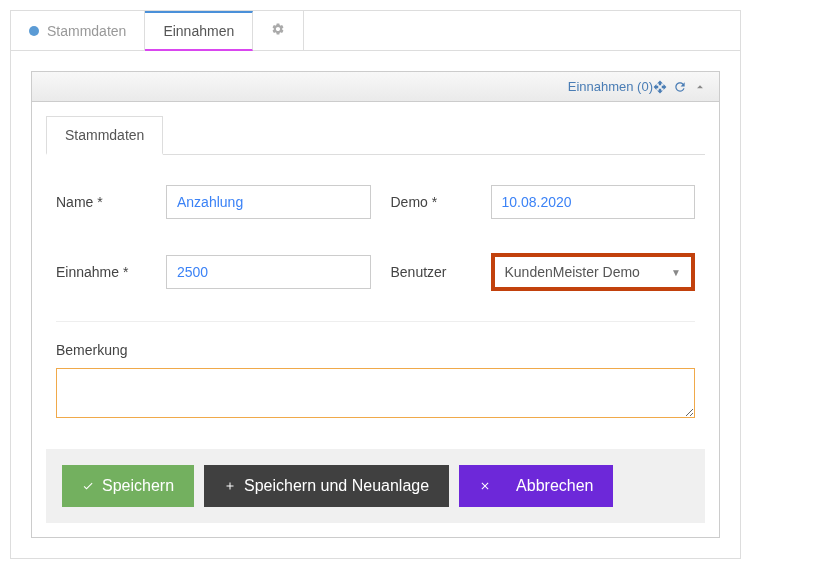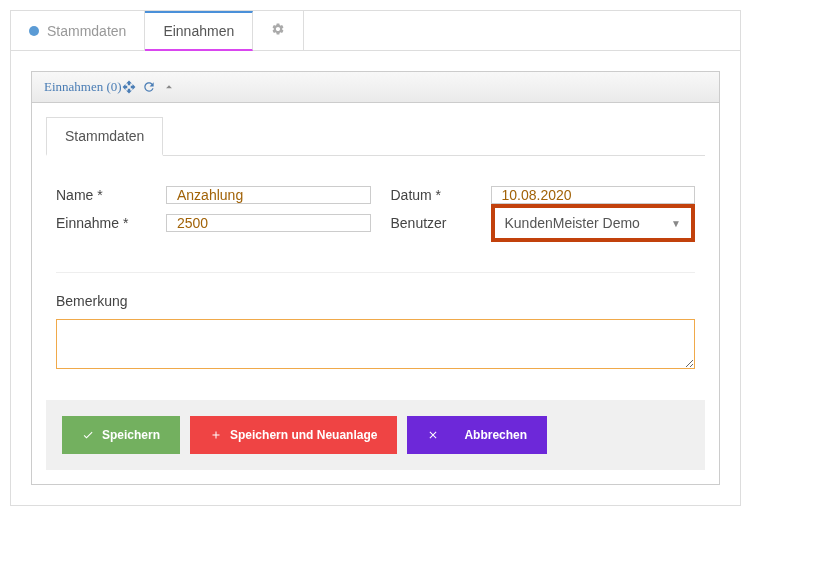--- a/index.html
+++ b/index.html
@@ -57,23 +57,22 @@
       padding: 20px;
     }
     .panel {
       border: 1px solid #ccc;
     }
     .panel-header {
       background: linear-gradient(to bottom, #f8f8f8, #eaeaea);
       border-bottom: 1px solid #ccc;
       padding: 7px 12px;
       display: flex;
-      justify-content: flex-start;
-      align-items: center;
-      font-family: Liberation Serif, serif;
+      justify-content: flex-end;
+      align-items: center;
     }
     .panel-title {
       color: #4a7db5;
       font-size: 13px;
     }
     .panel-actions {
       display: flex;
       gap: 6px;
       align-items: center;
     }
@@ -99,34 +98,34 @@
       border: 1px solid #ddd;
       border-bottom: 2px solid #fff;
       margin-bottom: -1px;
       color: #555;
       cursor: pointer;
       background: #fff;
     }
     .form-grid {
       display: grid;
       grid-template-columns: 90px 1fr 80px 1fr;
-      gap: 0 20px;
+      gap: 34px 20px;
       align-items: center;
       padding: 0 10px;
     }
     .form-label {
       color: #444;
       font-size: 14px;
     }
     .form-input {
       border: 1px solid #ccc;
-      padding: 0 10px;
+      padding: 8px 10px;
       font-size: 14px;
       width: 100%;
-      color: #a16207;
+      color: #3b82f6;
     }
     .form-select {
       border: 4px solid #c2410c;
       padding: 7px 10px;
       display: flex;
       justify-content: space-between;
       align-items: center;
       background: #fff;
       cursor: pointer;
       color: #555;
@@ -161,32 +160,31 @@
       background: #f0f0f0;
       padding: 16px;
       margin-top: 28px;
       display: flex;
       gap: 10px;
     }
     .btn {
       padding: 12px 20px;
       border: none;
       color: #fff;
-      font-size: 12px;
+      font-size: 16px;
       cursor: pointer;
       display: flex;
       align-items: center;
       gap: 8px;
-      font-weight: bold;
     }
     .btn-green {
       background: #73b05f;
     }
     .btn-blue {
-      background: #ef4444;
+      background: #404040;
     }
     .btn-orange {
       background: #6d28d9;
       gap: 25px;
     }
     .btn svg {
       width: 12px;
       height: 12px;
       fill: #fff;
     }
@@ -239,21 +237,21 @@
         <div class="sub-tabs">
           <div class="sub-tab">
             <span>Stammdaten</span>
           </div>
         </div>
 
         <div class="form-grid">
           <label class="form-label">Name *</label>
           <input class="form-input" type="text" value="Anzahlung" style="">
 
-          <label class="form-label">Datum *</label>
+          <label class="form-label">Demo *</label>
           <input class="form-input" type="text" value="10.08.2020" style="">
 
           <label class="form-label">Einnahme *</label>
           <input class="form-input" type="text" value="2500" style="">
 
           <label class="form-label">Benutzer</label>
           <div class="form-select">
             <span>KundenMeister Demo</span>
             <span class="caret">▼</span>
           </div>

